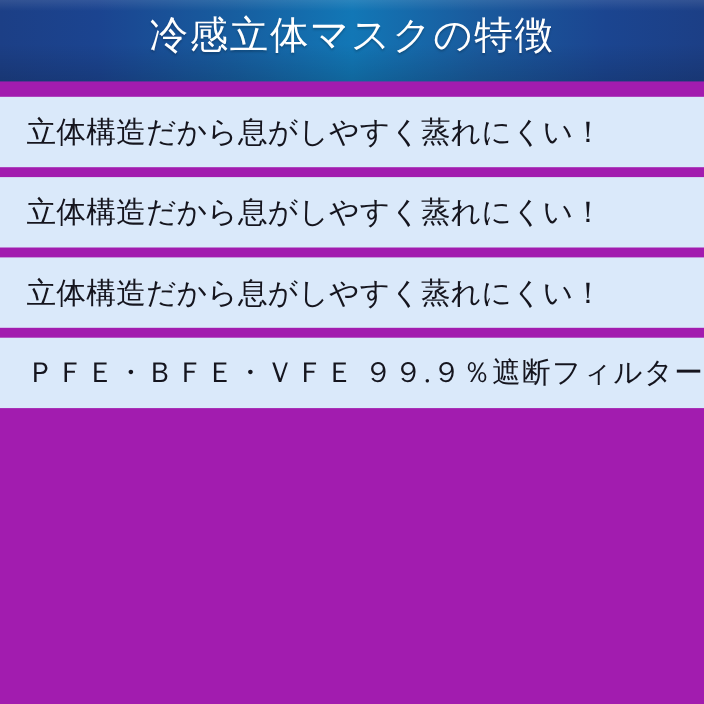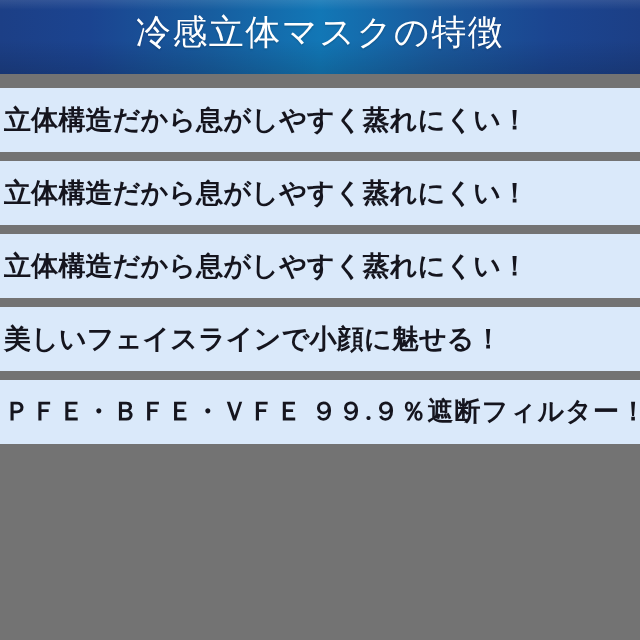--- a/index.html
+++ b/index.html
@@ -11,21 +11,21 @@
     height: 640px;
     background: #ffffff;
     font-family: "Liberation Serif", "DejaVu Serif", serif;
     overflow: hidden;
   }
 
   #page {
     position: relative;
     width: 640px;
     height: 640px;
-    background: #737373;
+    background: #a21caf;
     box-sizing: border-box;
   }
 
   
   .banner {
     position: relative;
     width: 640px;
     height: 74px;
     background:
       linear-gradient(to bottom,
@@ -71,27 +71,27 @@
     background: #dae9fa;
     margin-bottom: 9px;
     display: flex;
     align-items: center;
     box-sizing: border-box;
   }
   .feature-row:last-child {
     margin-bottom: 0;
   }
   .feature-text {
-    padding-left: 4px;
+    padding-left: 24px;
     color: #15151e;
     font-size: 27px;
     line-height: 34px;
     letter-spacing: 0.2px;
     white-space: nowrap;
-    font-weight: 700;
+    font-weight: 400;
   }
   .feature-row.is-ascii .feature-text {
     letter-spacing: 1.2px;
     font-size: 26px;
   }
 </style>
 </head>
 <body>
 
 <div id="page">
@@ -103,21 +103,18 @@
   <div class="rows">
     <div class="feature-row">
       <span class="feature-text">立体構造だから息がしやすく蒸れにくい！</span>
     </div>
     <div class="feature-row">
       <span class="feature-text">立体構造だから息がしやすく蒸れにくい！</span>
     </div>
     <div class="feature-row">
       <span class="feature-text">立体構造だから息がしやすく蒸れにくい！</span>
     </div>
-    <div class="feature-row">
-      <span class="feature-text">美しいフェイスラインで小顔に魅せる！</span>
-    </div>
     <div class="feature-row is-ascii">
       <span class="feature-text">ＰＦＥ・ＢＦＥ・ＶＦＥ ９９.９％遮断フィルター！</span>
     </div>
   </div>
 
 </div>
 
 </body></html>

